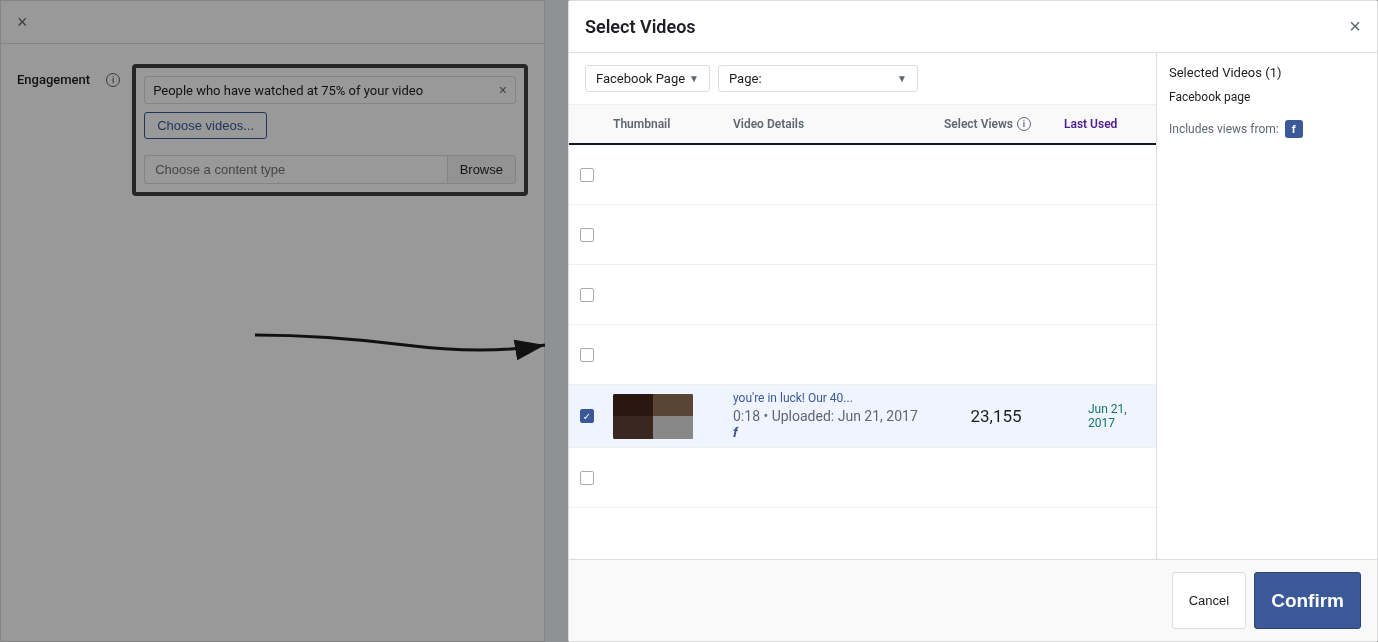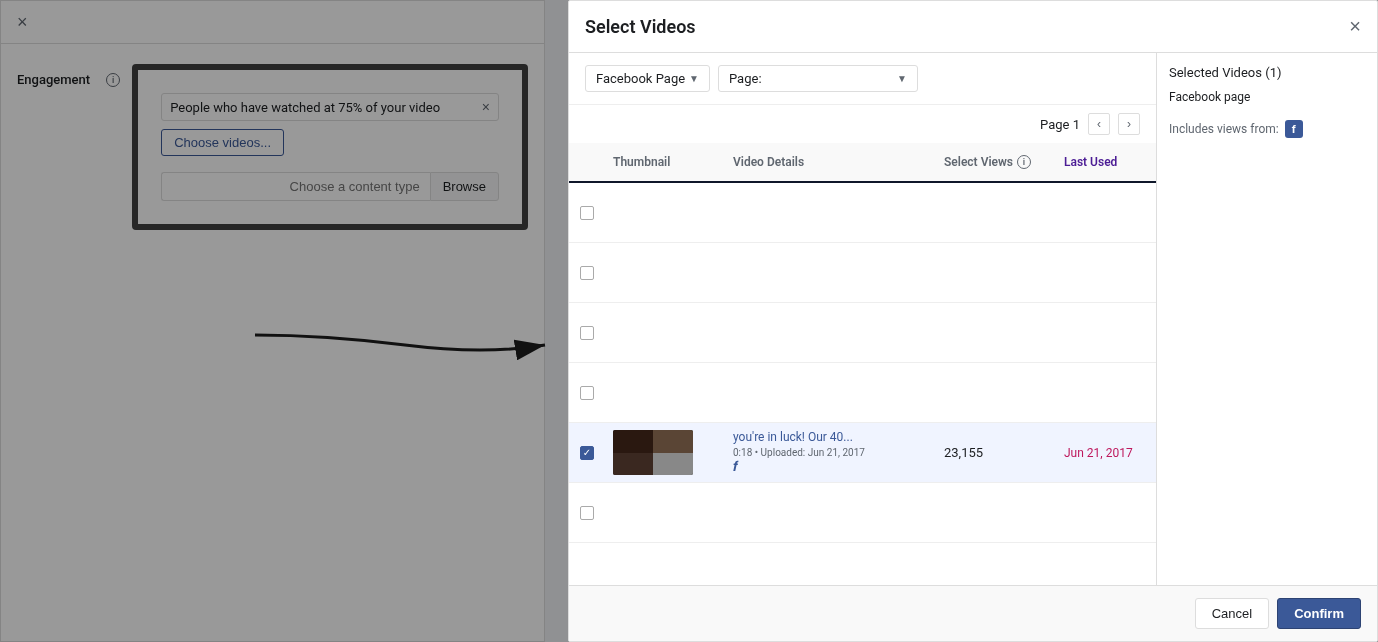--- a/index.html
+++ b/index.html
@@ -79,23 +79,23 @@
       display: inline-flex;
       align-items: center;
       justify-content: center;
       font-size: 9px;
       color: #606770;
       cursor: pointer;
     }
 
     .engagement-box {
       flex: 1;
-      border: 6px solid #404040;
+      border: 4px solid #404040;
       border-radius: 4px;
-      padding: 23px;
+      padding: 8px;
       background: #fff;
     }
 
     .engagement-tag {
       display: flex;
       align-items: center;
       justify-content: space-between;
       background: #fff;
       border: 1px solid #ddd;
       border-radius: 3px;
@@ -136,21 +136,20 @@
 
     .content-type-input {
       flex: 1;
       border: 1px solid #ddd;
       border-right: none;
       border-radius: 3px 0 0 3px;
       padding: 6px 10px;
       font-size: 13px;
       color: #b91c1c;
       outline: none;
-      text-align: right;
     }
 
     .browse-btn {
       background: #f5f6f7;
       border: 1px solid #ddd;
       border-radius: 0 3px 3px 0;
       padding: 6px 12px;
       cursor: pointer;
       font-size: 13px;
       color: #1c1e21;
@@ -410,41 +409,42 @@
     }
 
     .video-title {
       color: #3b5998;
       font-size: 12px;
       margin-bottom: 3px;
     }
 
     .video-meta {
       color: #606770;
-      font-size: 10px;
+      font-size: 14px;
     }
 
     .views-cell {
-      text-align: left;
-      font-size: 13px;
+      text-align: center;
+      font-size: 17px;
     }
 
     .views-num {
       display: block;
       color: #1c1e21;
     }
 
     .fb-icon {
       color: #3b5998;
       font-size: 14px;
     }
 
     .date-cell {
       font-size: 12px;
-      color: #be185d;
+      color: #0f766e;
+      margin-left: 24px;
     }
 
     
     .modal-right {
       width: 220px;
       display: flex;
       flex-direction: column;
       padding: 12px;
       overflow-y: auto;
     }
@@ -490,33 +490,33 @@
       display: flex;
       justify-content: flex-end;
       gap: 8px;
       background: #f9f9f9;
     }
 
     .btn-cancel {
       background: #fff;
       border: 1px solid #ddd;
       border-radius: 3px;
-      padding: 7px 16px;
+      padding: 20px 16px;
       cursor: pointer;
       font-size: 13px;
       color: #1c1e21;
     }
 
     .btn-confirm {
       background: #3b5998;
       border: 1px solid #2d4373;
       border-radius: 3px;
       padding: 7px 16px;
       cursor: pointer;
-      font-size: 13px;
+      font-size: 19px;
       color: #fff;
       font-weight: 600;
     }
   </style>
 </head>
 <body>
 
 <div class="background-panel">
   <div class="panel-header">
     <button class="panel-close">×</button>
@@ -570,25 +570,20 @@
           <span>Facebook Page</span>
           <span class="dropdown-arrow">▼</span>
         </div>
         <div class="page-select">
           <span>Page:</span>
           <span style="flex:1;"></span>
           <span class="dropdown-arrow">▼</span>
         </div>
       </div>
 
-      <div class="pagination-row">
-        <span>Page 1</span>
-        <button class="page-btn">‹</button>
-        <button class="page-btn">›</button>
-      </div>
 
       <div class="video-table">
 
         <div class="table-header">
           <div class="table-header-cell checkbox-cell"></div>
           <div class="table-header-cell">
             <span>Thumbnail</span>
           </div>
           <div class="table-header-cell">
             <span>Video Details</span>

